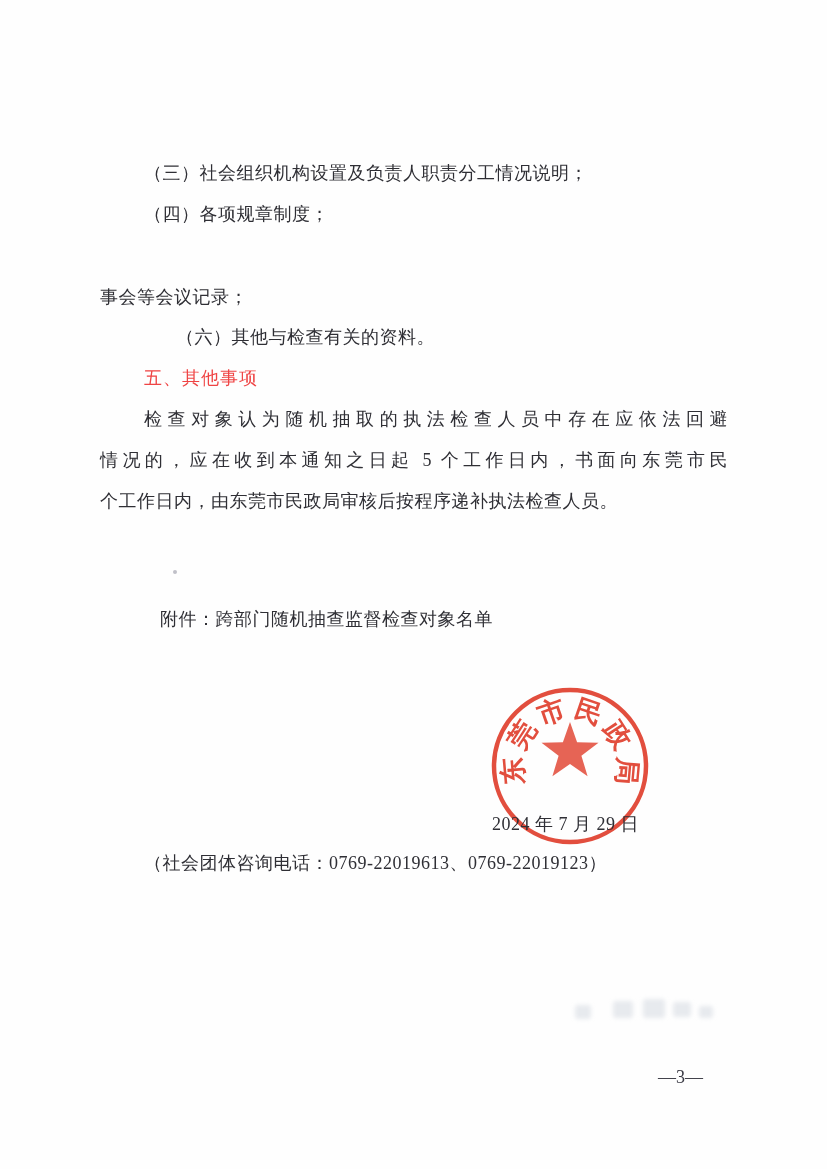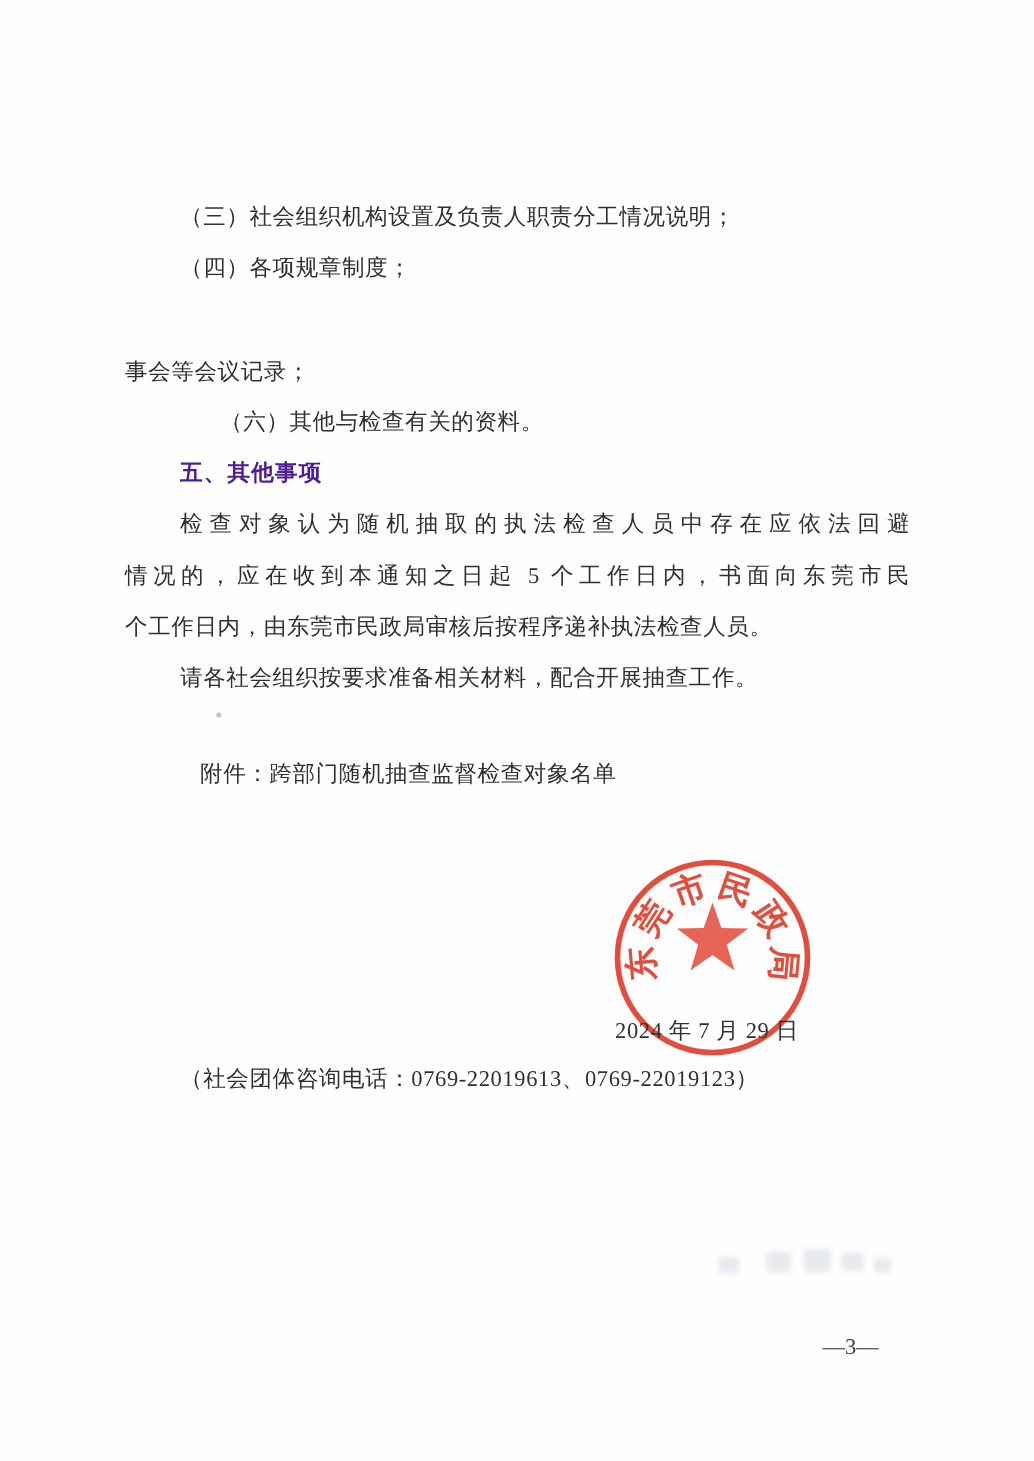--- a/index.html
+++ b/index.html
@@ -25,22 +25,22 @@
     font-family: "Liberation Serif", "DejaVu Serif", serif;
   }
   .fill {
     white-space: normal;
     text-align: justify;
     text-align-last: justify;
     text-justify: inter-character;
   }
   .heading {
     font-family: "Liberation Sans", "DejaVu Sans", sans-serif;
-    font-weight: 700;
-    color: #4c1d95;
+    font-weight: 400;
+    color: #ef4444;
     letter-spacing: 1px;
   }
   
   .l0 { top: 158px; left: 144px; }
   .l1 { top: 199px; left: 144px; }
   .l2 { top: 240px; left: 144px; width: 584px; }
   .l3 { top: 282px; left: 100px; }
   .l4 { top: 322px; left: 144px; margin-left: 32px; }
   .l5 { top: 363px; left: 144px; }
   .l6 { top: 404px; left: 144px; width: 584px; }
@@ -108,21 +108,20 @@
 <div class="page">
 
   <div class="line l0">（三）社会组织机构设置及负责人职责分工情况说明；</div>
   <div class="line l1">（四）各项规章制度；</div>
   <div class="line l3">事会等会议记录；</div>
   <div class="line l4">（六）其他与检查有关的资料。</div>
   <div class="line l5 heading">五、其他事项</div>
   <div class="line l6 fill">检查对象认为随机抽取的执法检查人员中存在应依法回避</div>
   <div class="line l7 fill">情况的，应在收到本通知之日起 5 个工作日内，书面向东莞市民</div>
   <div class="line l8">个工作日内，由东莞市民政局审核后按程序递补执法检查人员。</div>
-  <div class="line l9">请各社会组织按要求准备相关材料，配合开展抽查工作。</div>
 
   <div class="line attachment">附件：跨部门随机抽查监督检查对象名单</div>
 
   <div class="seal">
     <svg viewBox="0 0 170 170">
       <circle cx="85" cy="85" r="76" stroke="#e0402e"></circle>
       <g fill="#e0402e">
         <polygon points="85,41 92.1,61.3 113.5,61.7 96.4,74.7 102.6,95.3 85,83 67.4,95.3 73.6,74.7 56.5,61.7 77.9,61.3"></polygon>
       </g>
       <g fill="#e0402e">

